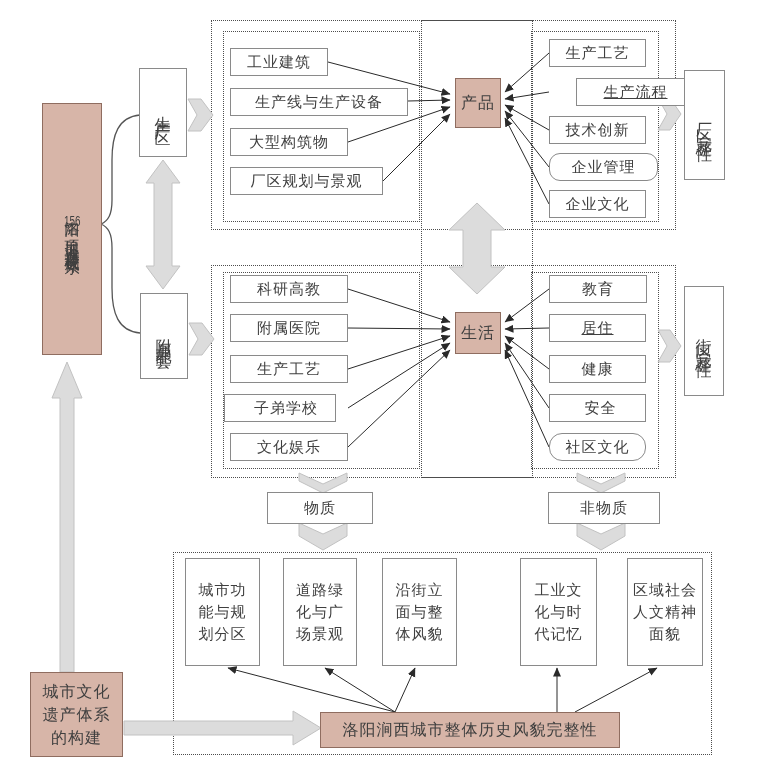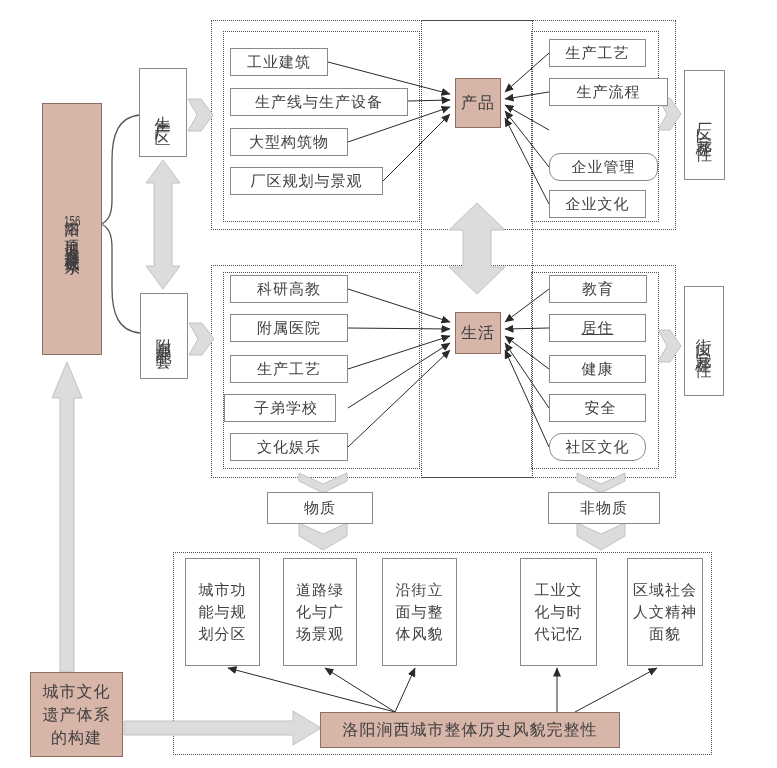--- a/index.html
+++ b/index.html
@@ -102,21 +102,22 @@
   <div class="box vbox" style="left:140px;top:293px;width:48px;height:86px;font-size:16px;letter-spacing:5px;">附属配套</div>
 
   <div class="box" style="left:230px;top:48px;width:98px;height:28px;">工业建筑</div>
   <div class="box" style="left:230px;top:88px;width:178px;height:28px;">生产线与生产设备</div>
   <div class="box" style="left:230px;top:128px;width:118px;height:28px;">大型构筑物</div>
   <div class="box" style="left:230px;top:167px;width:153px;height:28px;">厂区规划与景观</div>
 
   <div class="box pink core" style="left:455px;top:78px;width:46px;height:50px;">产品</div>
 
   <div class="box" style="left:549px;top:39px;width:97px;height:28px;">生产工艺</div>
-  <div class="box" style="left:549px;top:78px;width:119px;height:28px;">生产流程</div>
+  <div class="box" style="left:576px;top:78px;width:119px;height:28px;text-decoration:underline;">生产流程</div>
+  <div class="box" style="left:549px;top:116px;width:97px;height:28px;">技术创新</div>
   <div class="box" style="left:549px;top:153px;width:109px;height:28px;border-radius:11px;">企业管理</div>
   <div class="box" style="left:549px;top:190px;width:97px;height:28px;">企业文化</div>
 
   <div class="box vbox" style="left:684px;top:70px;width:41px;height:110px;font-size:16px;letter-spacing:6px;">厂区完整性</div>
 
   <div class="box" style="left:230px;top:275px;width:118px;height:28px;">科研高教</div>
   <div class="box" style="left:230px;top:314px;width:118px;height:28px;">附属医院</div>
   <div class="box" style="left:230px;top:355px;width:118px;height:28px;">生产工艺</div>
   <div class="box" style="left:224px;top:394px;width:112px;height:28px;padding-left:12px;">子弟学校</div>
   <div class="box" style="left:230px;top:433px;width:118px;height:28px;">文化娱乐</div>

